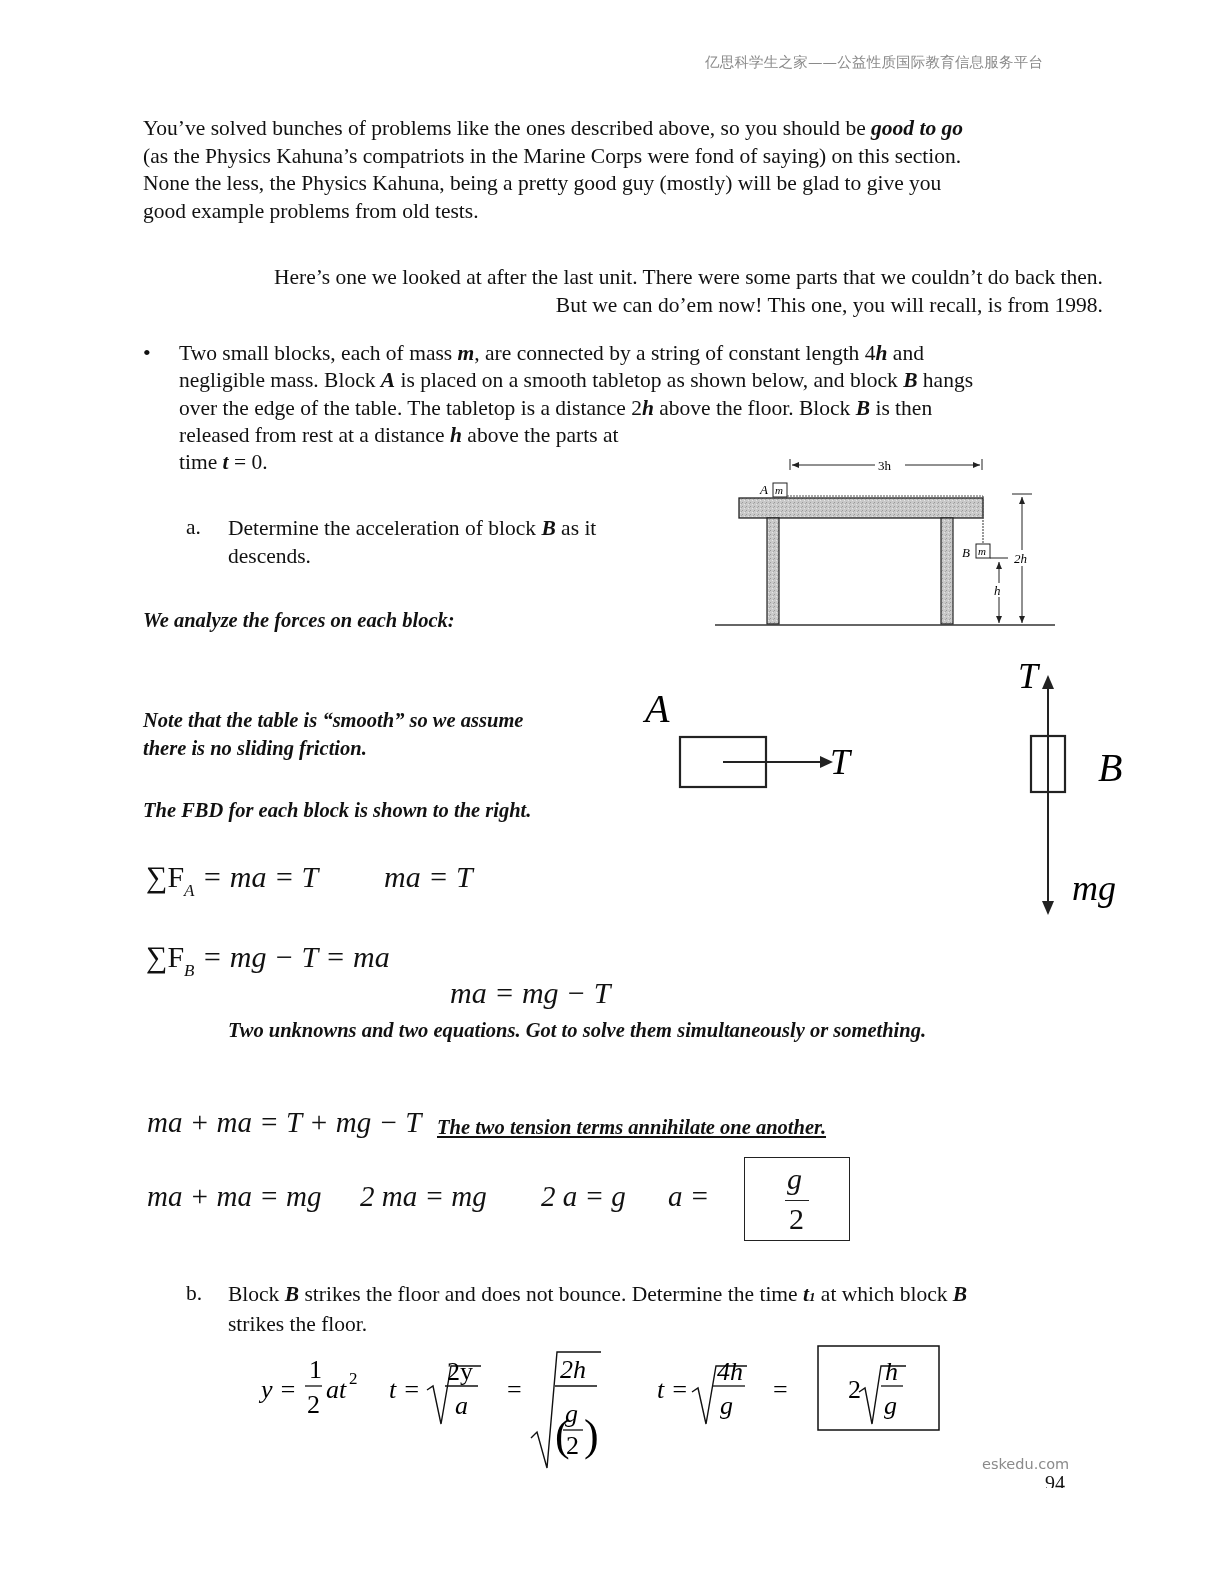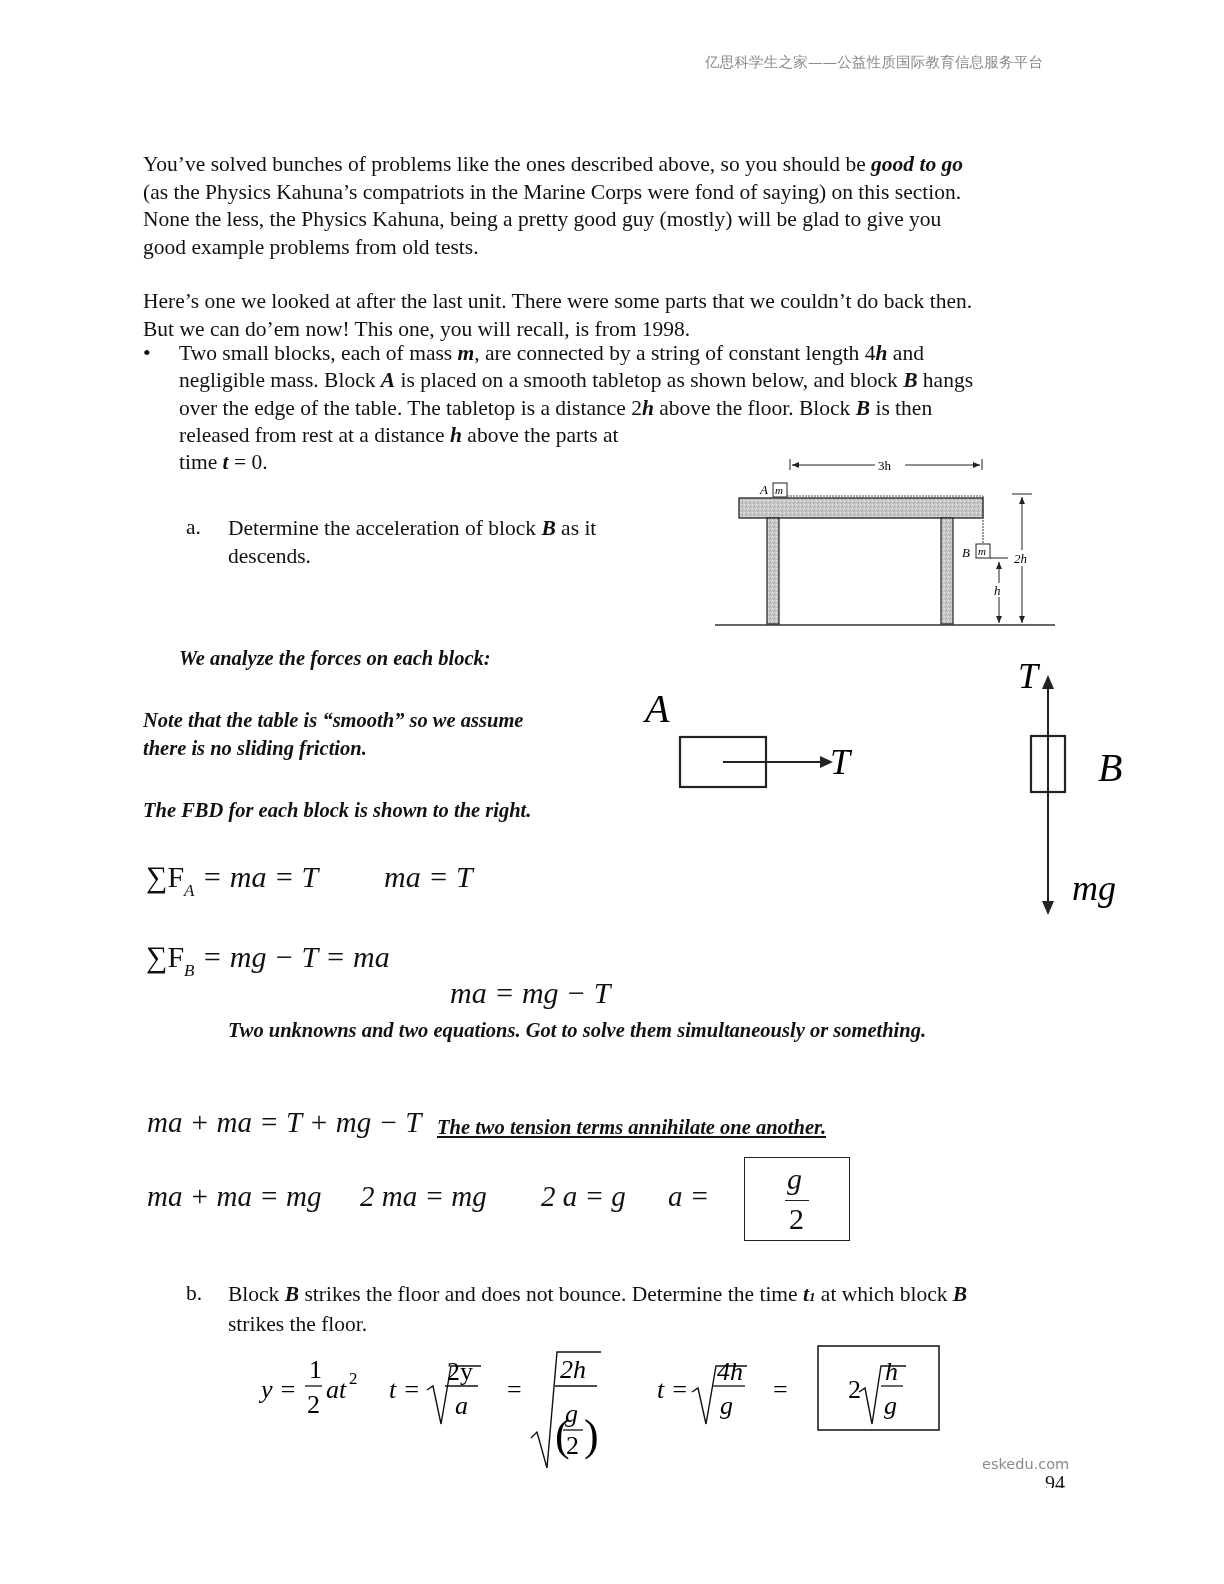--- a/index.html
+++ b/index.html
@@ -1,20 +1,20 @@
 <!DOCTYPE html>
 <html><head>
 <meta charset="utf-8">
 <style>
   html, body { margin: 0; padding: 0; background: #ffffff; }
   body { width: 1224px; height: 1584px; position: relative; overflow: hidden;
          font-family: "Liberation Serif", "DejaVu Serif", serif; color: #111; }
   .abs { position: absolute; }
   .header { left: 705px; top: 53px; font-family: "DejaVu Sans", sans-serif; font-size: 14.5px; color: #8a8a8a; letter-spacing: 0.2px; }
-  .para { left: 143px; font-size: 21.5px; line-height: 27.5px; width: 960px; margin-top: 36px; }
+  .para { left: 143px; font-size: 21.5px; line-height: 27.5px; width: 960px; }
   .bullet-dot { left: 143px; top: 340px; font-size: 22px; }
   .bullet-text { left: 179px; top: 340px; font-size: 21.5px; line-height: 27.3px; width: 900px; }
   .item-label { font-size: 21.5px; }
   .bi { font-weight: bold; font-style: italic; }
   .note { font-size: 20.5px; font-weight: bold; font-style: italic; line-height: 27.5px; }
   .math { font-family: "Liberation Serif", "DejaVu Serif", serif; font-style: italic; font-size: 30px; }
   .math .up { font-style: normal; }
   .sub { font-size: 17px; position: relative; top: 9px; }
   .footer-site { left: 982px; top: 1456px; font-family: "DejaVu Sans", sans-serif; font-size: 14.5px; color: #8a8a8a; }
   .pagenum { left: 1045px; top: 1472px; font-size: 20px; height: 16px; overflow: hidden; }
@@ -25,21 +25,21 @@
 
 <div class="abs header">亿思科学生之家——公益性质国际教育信息服务平台</div>
 
 <div class="abs para" style="top:115px;">
   <div><span>You’ve solved bunches of problems like the ones described above, so you should be </span><span class="bi">good to go</span></div>
   <div>(as the Physics Kahuna’s compatriots in the Marine Corps were fond of saying) on this section.</div>
   <div>None the less, the Physics Kahuna, being a pretty good guy (mostly) will be glad to give you</div>
   <div>good example problems from old tests.</div>
 </div>
 
-<div class="abs para" style="top:252px;">
+<div class="abs para" style="top:264px;text-align:right;">
   <div>Here’s one we looked at after the last unit.  There were some parts that we couldn’t do back then.</div>
   <div>But we can do’em now!  This one, you will recall, is from 1998.</div>
 </div>
 
 <div class="abs bullet-dot">•</div>
 <div class="abs bullet-text">
   <div><span>Two small blocks, each of mass </span><span class="bi">m</span><span>, are connected by a string of constant length 4</span><span class="bi">h</span><span> and</span></div>
   <div><span>negligible mass.  Block </span><span class="bi">A</span><span> is placed on a smooth tabletop as shown below, and block </span><span class="bi">B</span><span> hangs</span></div>
   <div><span>over the edge of the table.  The tabletop is a distance 2</span><span class="bi">h</span><span> above the floor.  Block </span><span class="bi">B</span><span> is then</span></div>
   <div><span>released from rest at a distance </span><span class="bi">h</span><span> above the parts at</span></div>
@@ -96,21 +96,21 @@
   <line x1="289" y1="112" x2="289" y2="173" stroke="#222" stroke-width="1" marker-start="url(#arrL)" marker-end="url(#arrR)"></line>
   <rect x="283" y="133" width="12" height="14" fill="#fff"></rect>
   <text x="284" y="145" font-size="13" font-style="italic">h</text>
 
   <line x1="302" y1="44" x2="322" y2="44" stroke="#222" stroke-width="1"></line>
   <line x1="312" y1="47" x2="312" y2="173" stroke="#222" stroke-width="1" marker-start="url(#arrL)" marker-end="url(#arrR)"></line>
   <rect x="303" y="100" width="20" height="16" fill="#fff"></rect>
   <text x="304" y="113" font-size="13" font-style="italic">2h</text>
 </svg>
 
-<div class="abs note" style="left:143px; top:645px;margin-left:36px;">We analyze the forces on each block:</div>
+<div class="abs note" style="left:143px; top:607px;">We analyze the forces on each block:</div>
 <div class="abs note" style="left:143px; top:707px;">
   <div>Note that the table is “smooth” so we assume</div>
   <div>there is no sliding friction.</div>
 </div>
 <div class="abs note" style="left:143px; top:797px;">The FBD for each block is shown to the right.</div>
 
 <svg class="abs" style="left:640px; top:680px;" width="230" height="120" viewBox="0 0 230 120">
   <text x="5" y="42" font-size="40" font-style="italic">A</text>
   <rect x="40" y="57" width="86" height="50" fill="none" stroke="#222" stroke-width="2.2"></rect>
   <line x1="83" y1="82" x2="180" y2="82" stroke="#222" stroke-width="2"></line>

